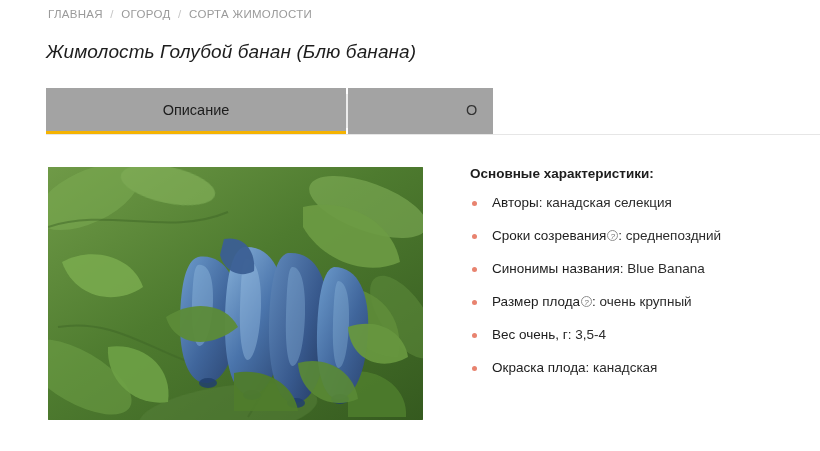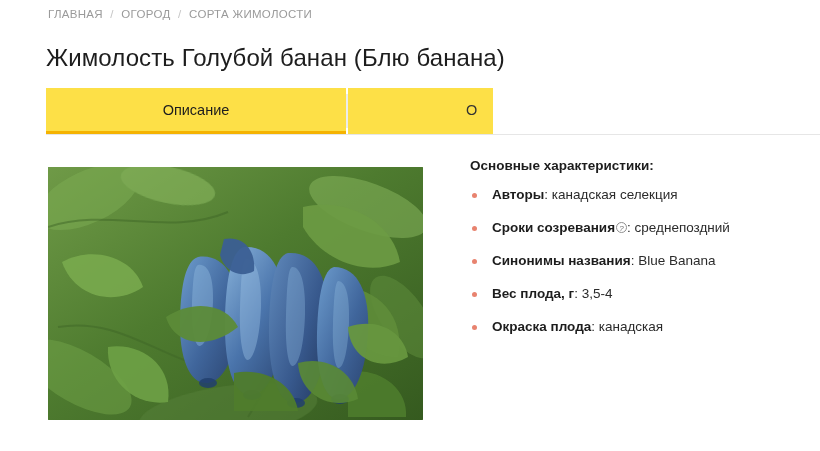--- a/index.html
+++ b/index.html
@@ -42,25 +42,26 @@
   .breadcrumb .sep {
     color: #c4c4c4;
     margin: 0 4px;
   }
 
   
   .page-title {
     position: absolute;
     left: 46px;
     top: 28px;
-    font-size: 24px;
+    font-size: 19px;
     font-weight: 400;
     color: #1d1d1d;
     white-space: nowrap;
     letter-spacing: 0.1px;
+    font-style: italic;
   }
 
   
   .tabs {
     position: absolute;
     left: 46px;
     top: 88px;
     width: 790px;
     height: 46px;
     display: flex;
@@ -68,21 +69,21 @@
     border-bottom: 1px solid #e6e6e6;
   }
   .tab {
     width: 300px;
     flex: 0 0 auto;
     display: flex;
     align-items: center;
     justify-content: center;
     font-size: 14.5px;
     color: #333333;
-    background: #fde047;
+    background: #a3a3a3;
     border-bottom: 3px solid transparent;
     box-sizing: border-box;
     white-space: nowrap;
   }
   .tab.active {
     border-bottom: 3px solid #f5b301;
     color: #1d1d1d;
   }
   .tab.tab-2 {
     width: 345px;
@@ -116,21 +117,21 @@
     border-radius: 1px;
     background: #4f7c2f;
   }
   .photo svg {
     display: block;
   }
 
   .specs {
     position: absolute;
     left: 470px;
-    top: 8px;
+    top: 16px;
     width: 340px;
   }
   .specs-heading {
     font-size: 13.5px;
     font-weight: bold;
     color: #1d1d1d;
     margin: 0 0 14px 0;
   }
   .spec-list {
     list-style: none;
@@ -149,21 +150,21 @@
   .spec-item .bullet {
     position: absolute;
     left: 2px;
     top: 6px;
     width: 5px;
     height: 5px;
     border-radius: 50%;
     background: #e8836f;
   }
   .spec-item .label {
-    font-weight: bold;
+    font-weight: normal;
     color: #1d1d1d;
   }
   .info-mark {
     display: inline-block;
     width: 11px;
     height: 11px;
     border: 1px solid #8e8e8e;
     border-radius: 50%;
     font-size: 8px;
     line-height: 11px;
@@ -298,24 +299,28 @@
           <span class="bullet"></span>
           <span class="label">Сроки созревания</span><span class="info-mark">?</span><span>: </span><span>среднепоздний</span>
         </li>
 
         <li class="spec-item">
           <span class="bullet"></span>
           <span class="label">Синонимы названия</span><span>: </span><span>Blue Banana</span>
         </li>
 
 
-
-        <li class="spec-item">
-          <span class="bullet"></span>
-          <span class="label">Вес плода, г</span><span>: </span><span>3,5-4</span>
+        <li class="spec-item">
+          <span class="bullet"></span>
+          <span class="label">Размер плода</span><span class="info-mark">?</span><span>: </span><span>очень крупный</span>
+        </li>
+
+        <li class="spec-item">
+          <span class="bullet"></span>
+          <span class="label">Вес очень, г</span><span>: </span><span>3,5-4</span>
         </li>
 
         <li class="spec-item">
           <span class="bullet"></span>
           <span class="label">Окраска плода</span><span>: </span><span>канадская</span>
         </li>
 
       </ul>
     </div>
 

